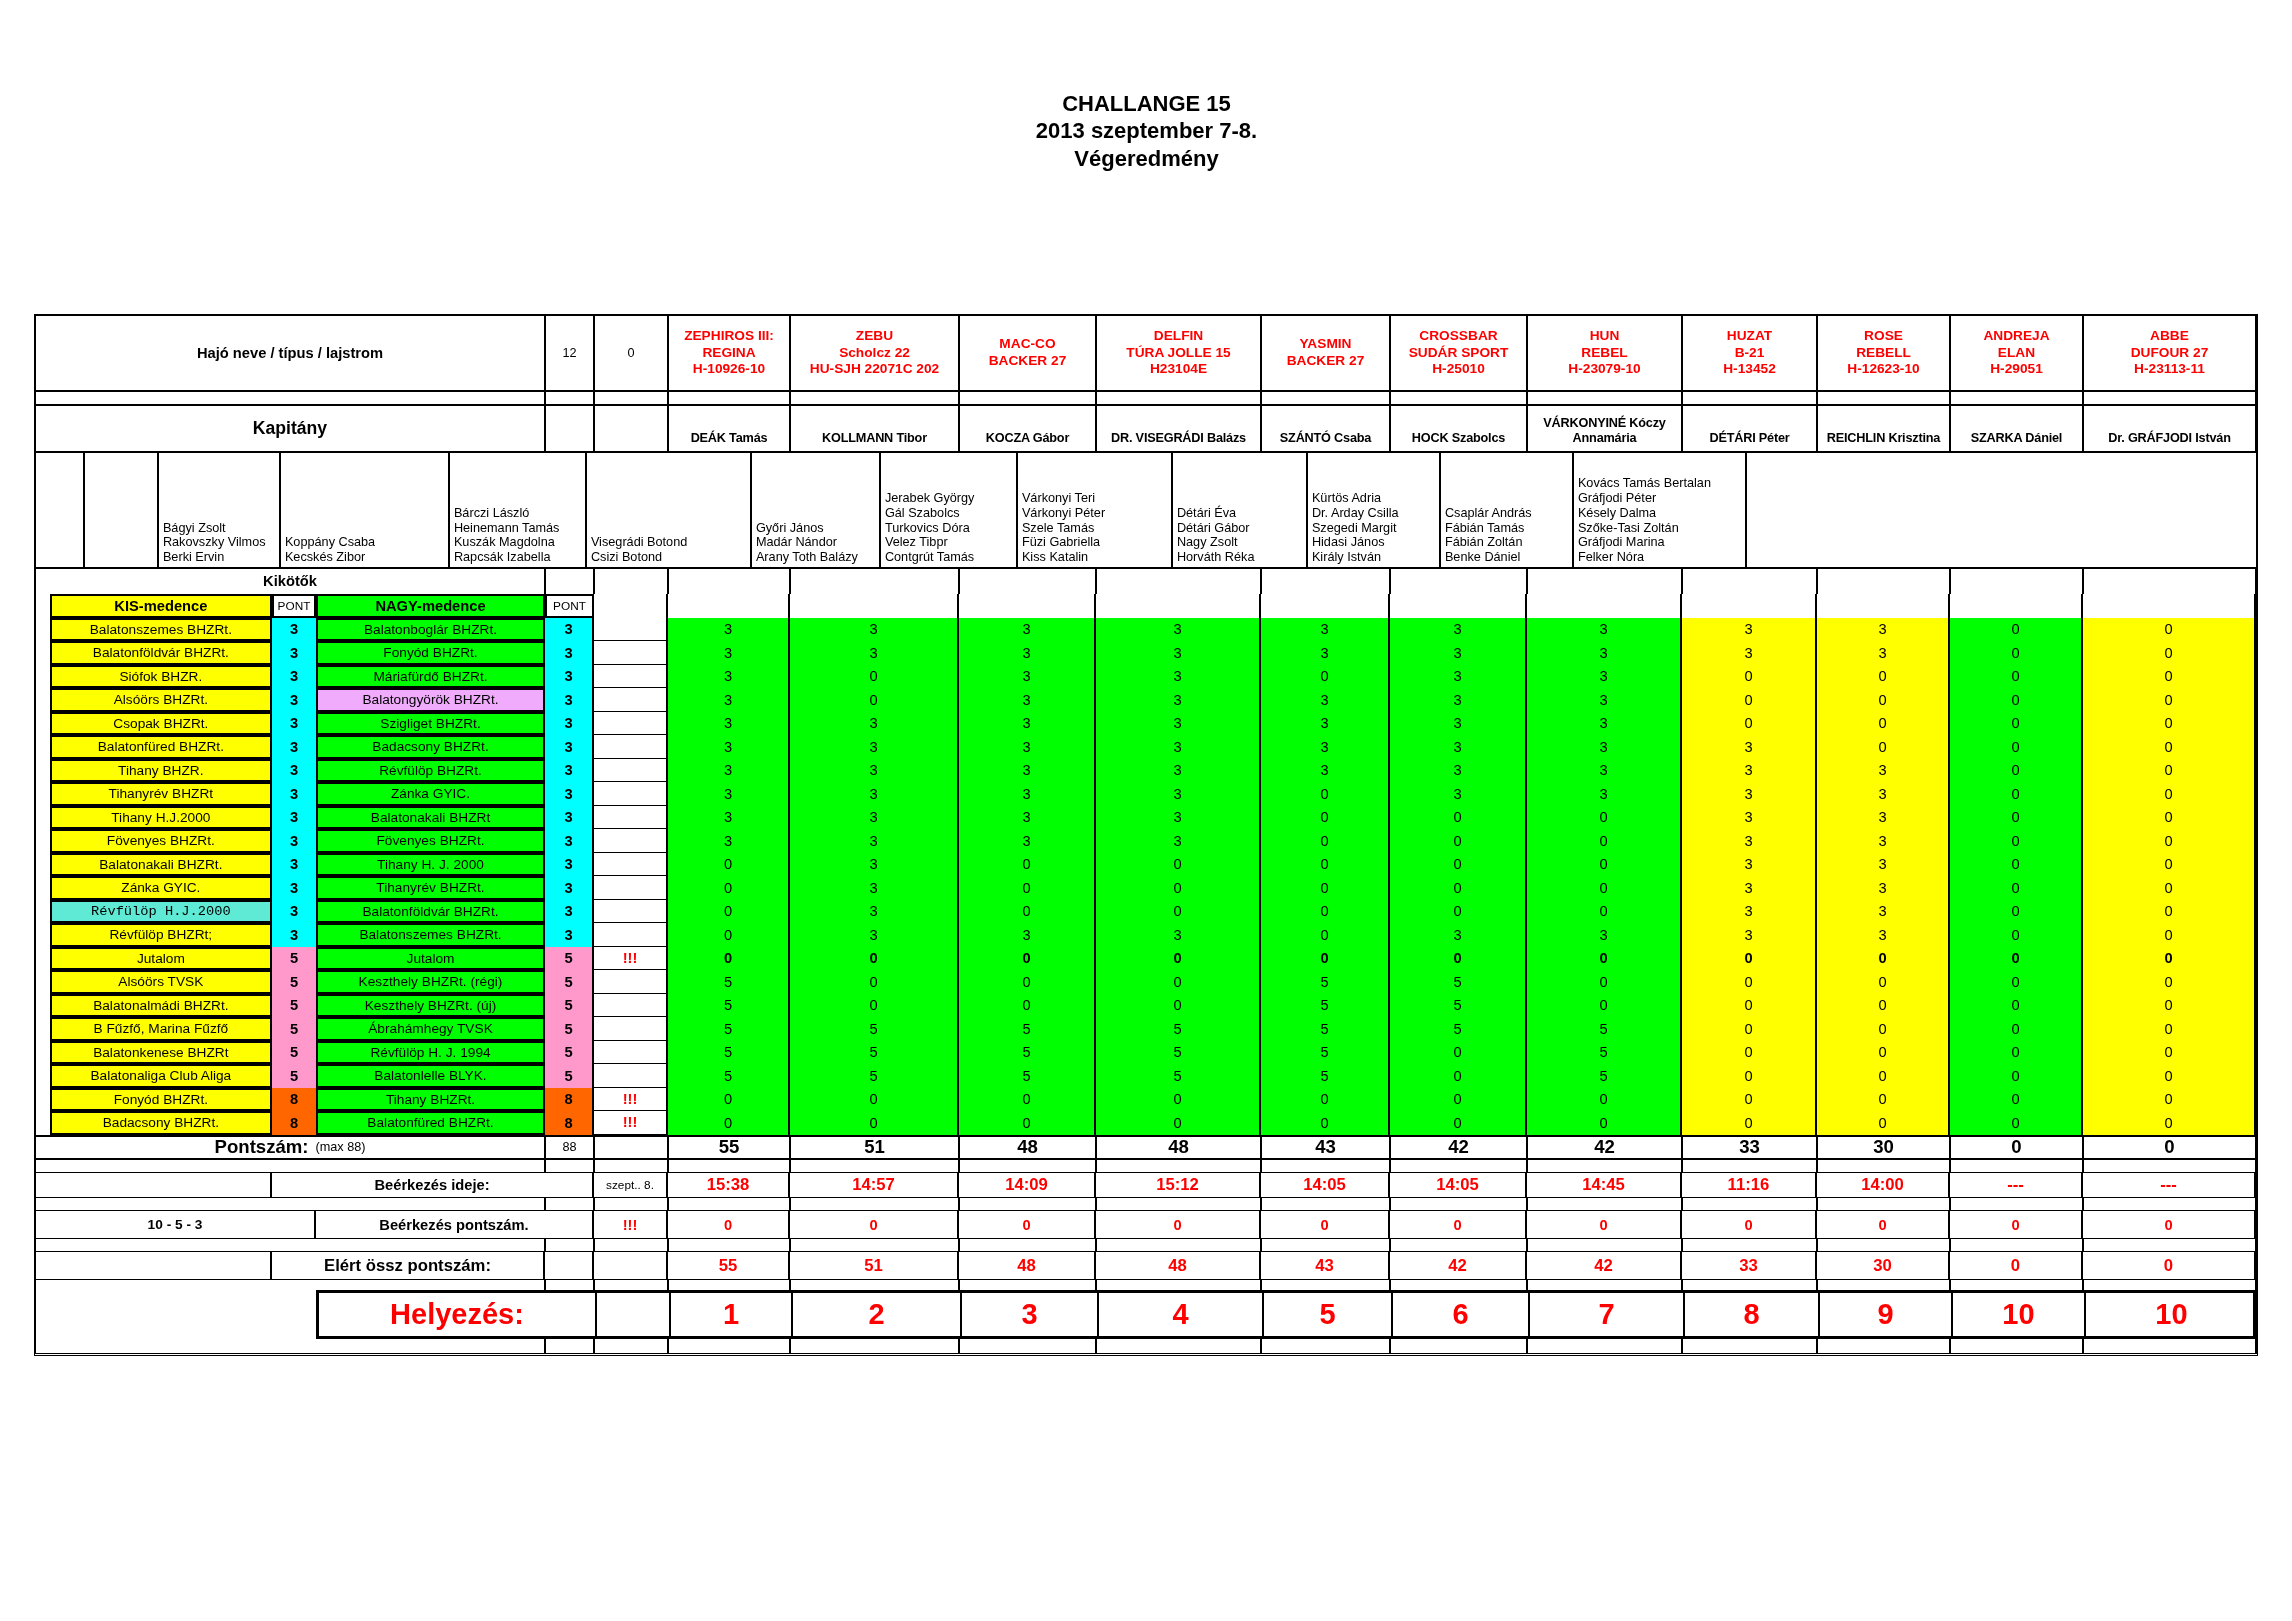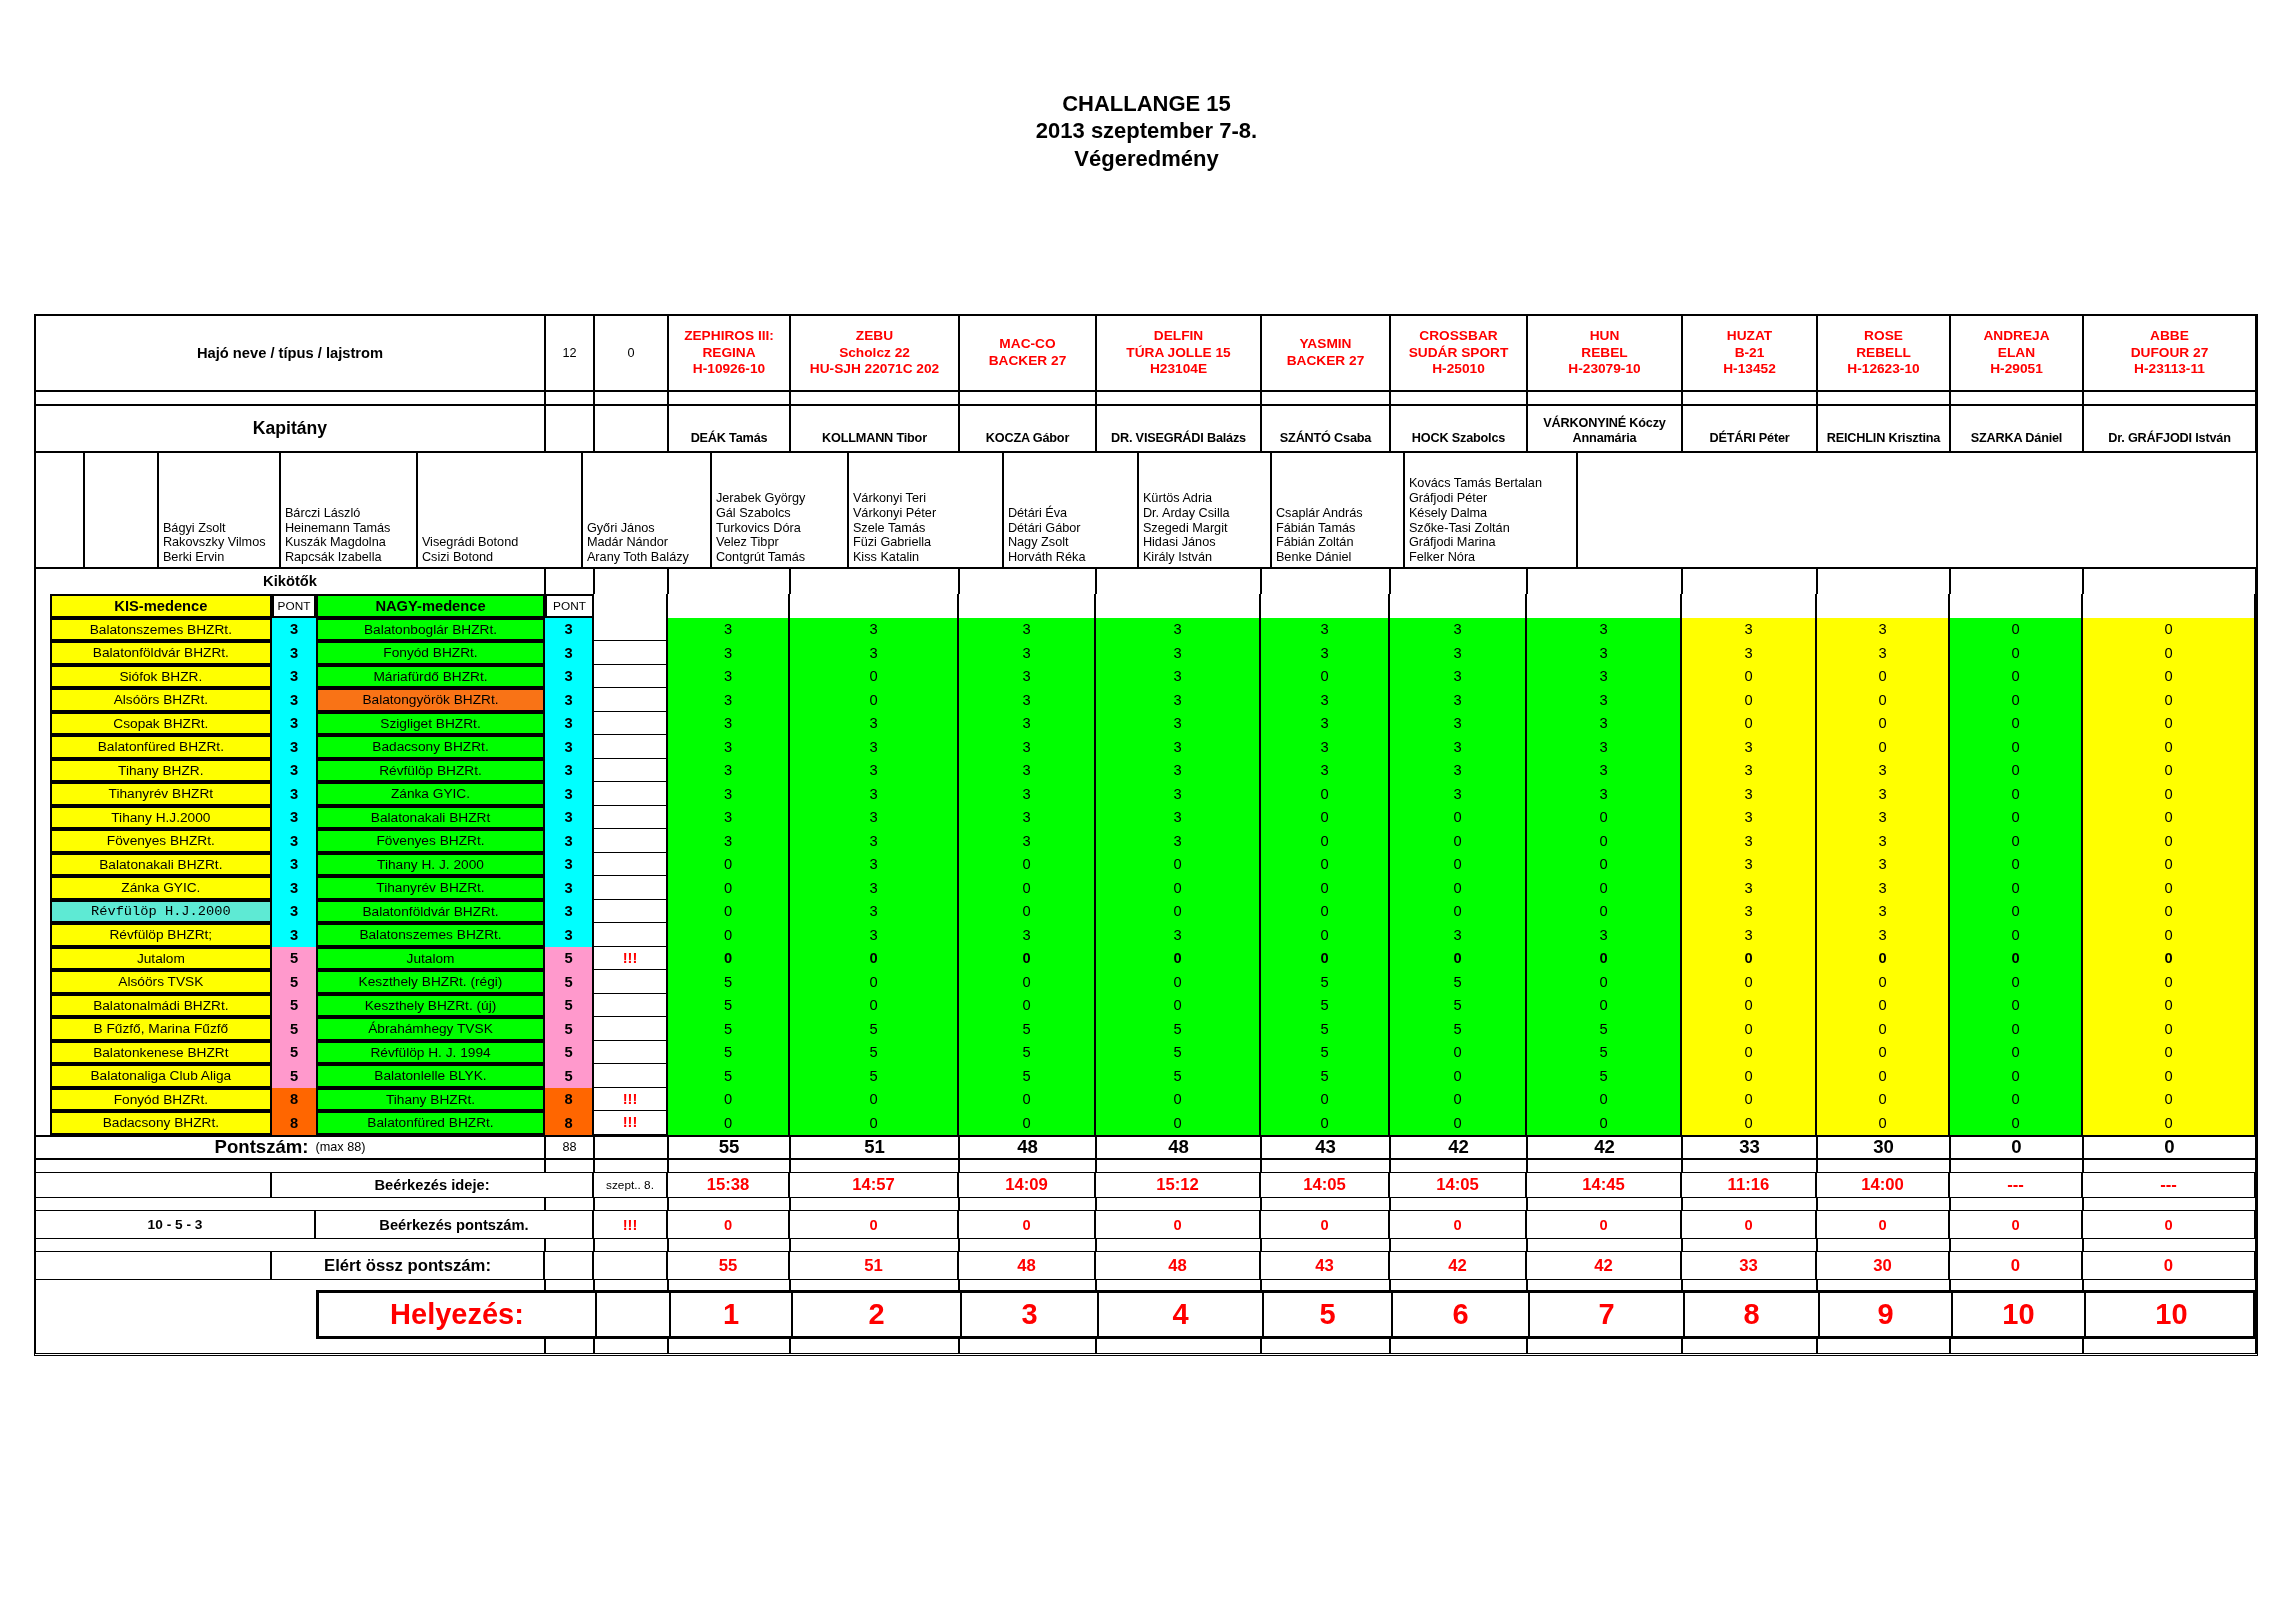--- a/index.html
+++ b/index.html
@@ -179,20 +179,26 @@
       <div class="cell cD vr"></div>
       <div class="cell cE vr"></div>
       <div class="row" id="s-crew">
           <div class="cell vr bcrew" style="width: 122px;">
             <div>
               <div>Bágyi Zsolt</div>
               <div>Rakovszky Vilmos</div>
               <div>Berki Ervin</div>
             </div>
           </div>
+          <div class="cell vr bcrew" style="width: 169px;">
+            <div>
+              <div>Koppány Csaba</div>
+              <div>Kecskés Zibor</div>
+            </div>
+          </div>
           <div class="cell vr bcrew" style="width: 137px;">
             <div>
               <div>Bárczi László</div>
               <div>Heinemann Tamás</div>
               <div>Kuszák Magdolna</div>
               <div>Rapcsák Izabella</div>
             </div>
           </div>
           <div class="cell vr bcrew" style="width: 165px;">
             <div>
@@ -377,21 +383,21 @@
           <div class="cell vr score" style="width: 133px; background: rgb(255, 255, 0);">0</div>
           <div class="cell vr score" style="width: 133px; background: rgb(0, 255, 0);">0</div>
           <div class="cell vr score" style="width: 173px; background: rgb(255, 255, 0);">0</div>
         </div>
         <div class="row prow">
           <div class="cell cA pcell">
             <div class="pbox" style="background: rgb(255, 255, 0);">Alsóörs BHZRt.</div>
           </div>
           <div class="cell cB strip-cell" style="background: rgb(0, 255, 255);">3</div>
           <div class="cell cC">
-            <div class="pbox" style="background: #f97316;">Balatongyörök BHZRt.</div>
+            <div class="pbox" style="background: #f0abfc;">Balatongyörök BHZRt.</div>
           </div>
           <div class="cell cD vr strip-cell" style="background: rgb(0, 255, 255);">3</div>
           <div class="cell cE vr"></div>
           <div class="cell vr score" style="width: 122px; background: rgb(0, 255, 0);">3</div>
           <div class="cell vr score" style="width: 169px; background: rgb(0, 255, 0);">0</div>
           <div class="cell vr score" style="width: 137px; background: rgb(0, 255, 0);">3</div>
           <div class="cell vr score" style="width: 165px; background: rgb(0, 255, 0);">3</div>
           <div class="cell vr score" style="width: 129px; background: rgb(0, 255, 0);">3</div>
           <div class="cell vr score" style="width: 137px; background: rgb(0, 255, 0);">3</div>
           <div class="cell vr score" style="width: 155px; background: rgb(0, 255, 0);">3</div>

